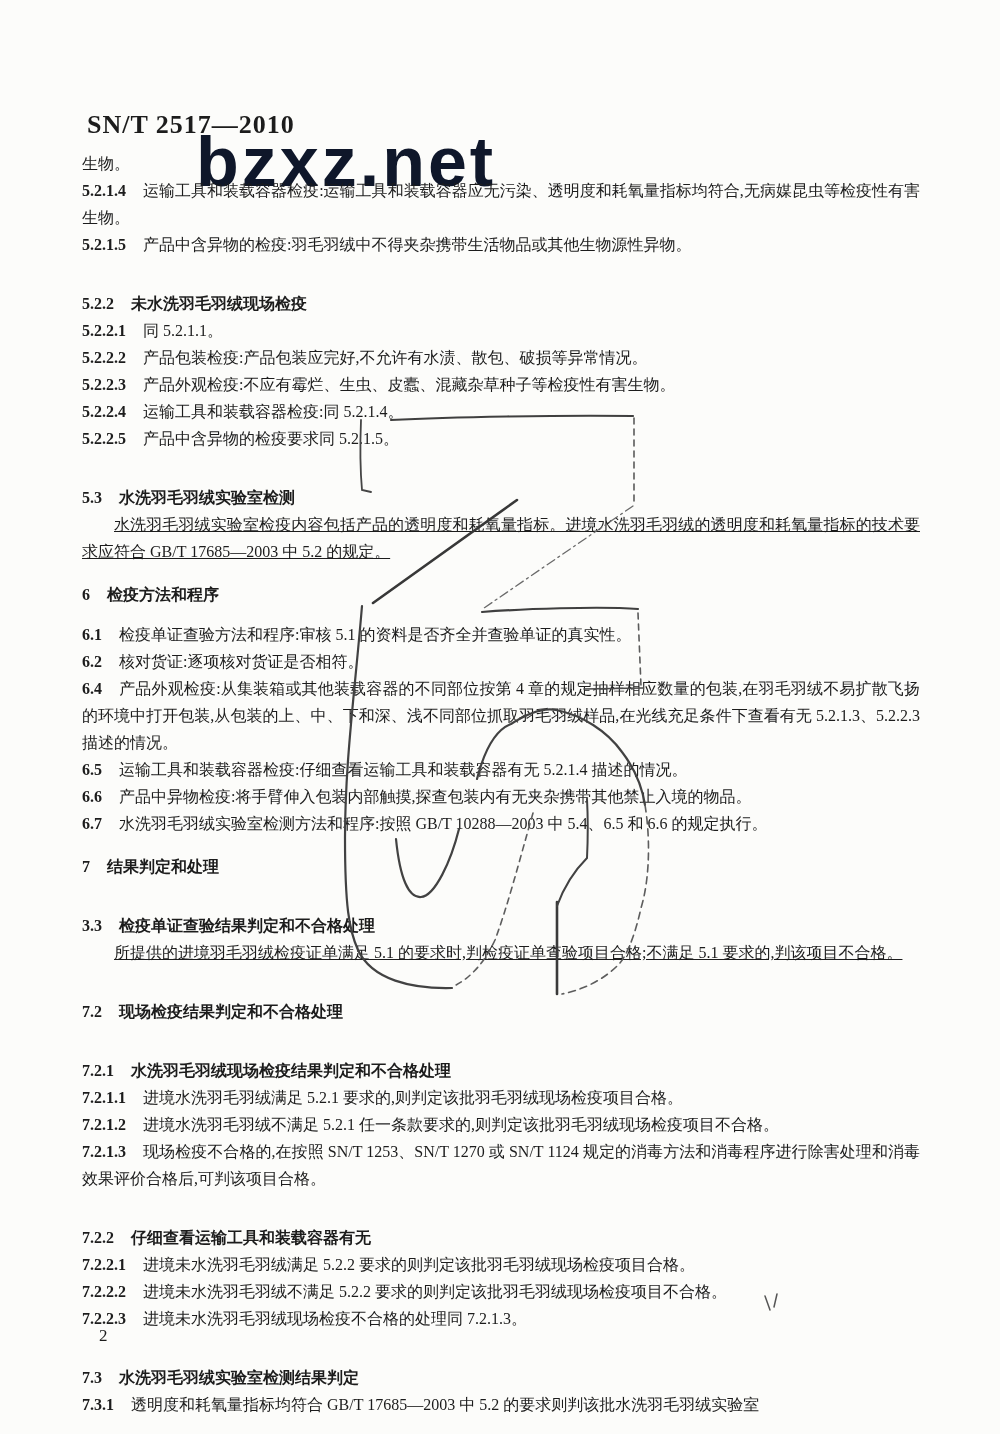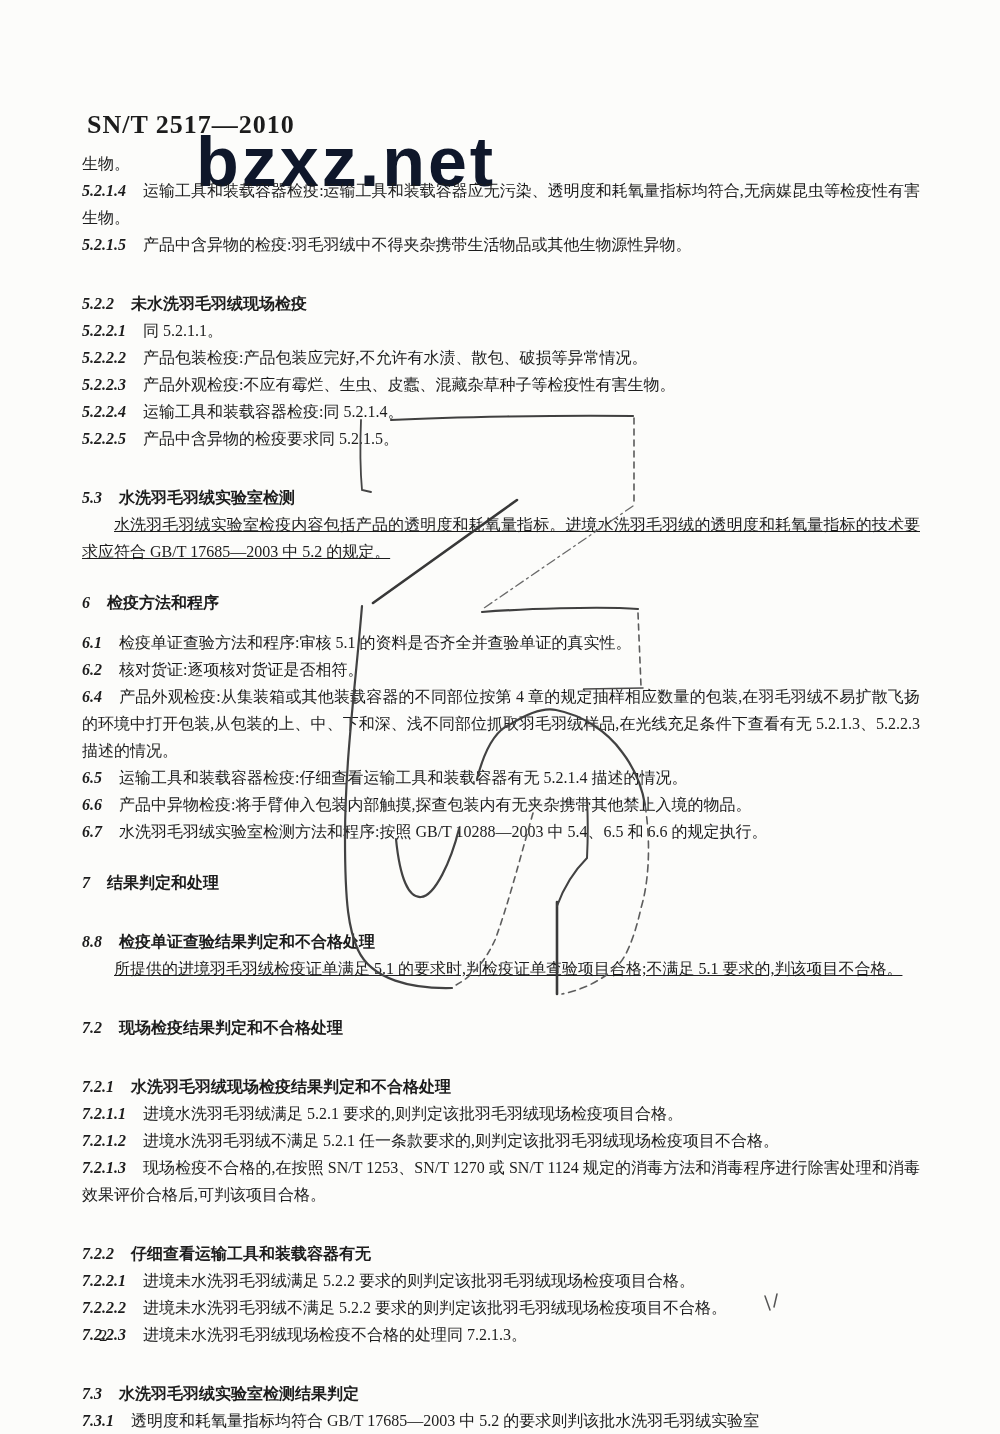--- a/index.html
+++ b/index.html
@@ -33,23 +33,23 @@
   }
   .content{
     position:absolute;
     left:82px;top:150px;
     width:838px;
     font-size:16px;
     line-height:27px;
     z-index:2;
   }
   .para{text-align:justify;text-justify:inter-ideograph;}
-  .para .num{font-weight:bold;padding-right:17px;white-space:nowrap;font-style:italic;}
+  .para .num{font-weight:bold;padding-right:17px;white-space:nowrap;}
   .para.heading{font-weight:bold;margin-top:32px;}
-  .para.chapter{font-weight:bold;margin:24px 0 13px 0;}
+  .para.chapter{font-weight:bold;margin:16px 0 13px 0;}
   .para.indent{text-indent:2em;text-decoration:underline;}
   .page-number{
     position:absolute;
     left:99px;top:1326px;
     font-size:17px;
     z-index:2;
   }
   .marks{
     position:absolute;
     left:0;top:0;
@@ -81,21 +81,21 @@
       <div class="para heading"><span class="num">5.3</span><span class="txt">水洗羽毛羽绒实验室检测</span></div>
       <div class="para indent"><span class="txt">水洗羽毛羽绒实验室检疫内容包括产品的透明度和耗氧量指标。进境水洗羽毛羽绒的透明度和耗氧量指标的技术要求应符合 GB/T 17685—2003 中 5.2 的规定。</span></div>
       <div class="para chapter"><span class="num">6</span><span class="txt">检疫方法和程序</span></div>
       <div class="para clause"><span class="num">6.1</span><span class="txt">检疫单证查验方法和程序:审核 5.1 的资料是否齐全并查验单证的真实性。</span></div>
       <div class="para clause"><span class="num">6.2</span><span class="txt">核对货证:逐项核对货证是否相符。</span></div>
       <div class="para clause"><span class="num">6.4</span><span class="txt">产品外观检疫:从集装箱或其他装载容器的不同部位按第 4 章的规定抽样相应数量的包装,在羽毛羽绒不易扩散飞扬的环境中打开包装,从包装的上、中、下和深、浅不同部位抓取羽毛羽绒样品,在光线充足条件下查看有无 5.2.1.3、5.2.2.3 描述的情况。</span></div>
       <div class="para clause"><span class="num">6.5</span><span class="txt">运输工具和装载容器检疫:仔细查看运输工具和装载容器有无 5.2.1.4 描述的情况。</span></div>
       <div class="para clause"><span class="num">6.6</span><span class="txt">产品中异物检疫:将手臂伸入包装内部触摸,探查包装内有无夹杂携带其他禁止入境的物品。</span></div>
       <div class="para clause"><span class="num">6.7</span><span class="txt">水洗羽毛羽绒实验室检测方法和程序:按照 GB/T 10288—2003 中 5.4、6.5 和 6.6 的规定执行。</span></div>
       <div class="para chapter"><span class="num">7</span><span class="txt">结果判定和处理</span></div>
-      <div class="para heading"><span class="num">8.8</span><span class="txt">检疫单证查验结果判定和不合格处理</span></div>
+      <div class="para heading"><span class="num">3.3</span><span class="txt">检疫单证查验结果判定和不合格处理</span></div>
       <div class="para indent"><span class="txt">所提供的进境羽毛羽绒检疫证单满足 5.1 的要求时,判检疫证单查验项目合格;不满足 5.1 要求的,判该项目不合格。</span></div>
       <div class="para heading"><span class="num">7.2</span><span class="txt">现场检疫结果判定和不合格处理</span></div>
       <div class="para heading"><span class="num">7.2.1</span><span class="txt">水洗羽毛羽绒现场检疫结果判定和不合格处理</span></div>
       <div class="para clause"><span class="num">7.2.1.1</span><span class="txt">进境水洗羽毛羽绒满足 5.2.1 要求的,则判定该批羽毛羽绒现场检疫项目合格。</span></div>
       <div class="para clause"><span class="num">7.2.1.2</span><span class="txt">进境水洗羽毛羽绒不满足 5.2.1 任一条款要求的,则判定该批羽毛羽绒现场检疫项目不合格。</span></div>
       <div class="para clause"><span class="num">7.2.1.3</span><span class="txt">现场检疫不合格的,在按照 SN/T 1253、SN/T 1270 或 SN/T 1124 规定的消毒方法和消毒程序进行除害处理和消毒效果评价合格后,可判该项目合格。</span></div>
       <div class="para heading"><span class="num">7.2.2</span><span class="txt">仔细查看运输工具和装载容器有无</span></div>
       <div class="para clause"><span class="num">7.2.2.1</span><span class="txt">进境未水洗羽毛羽绒满足 5.2.2 要求的则判定该批羽毛羽绒现场检疫项目合格。</span></div>
       <div class="para clause"><span class="num">7.2.2.2</span><span class="txt">进境未水洗羽毛羽绒不满足 5.2.2 要求的则判定该批羽毛羽绒现场检疫项目不合格。</span></div>
       <div class="para clause"><span class="num">7.2.2.3</span><span class="txt">进境未水洗羽毛羽绒现场检疫不合格的处理同 7.2.1.3。</span></div>

